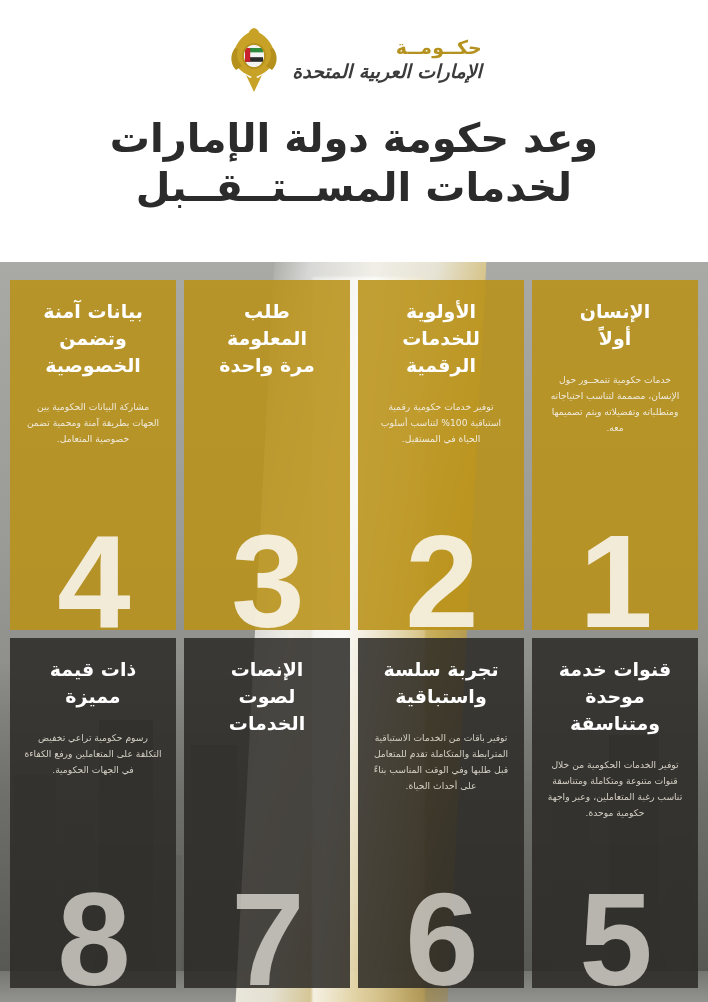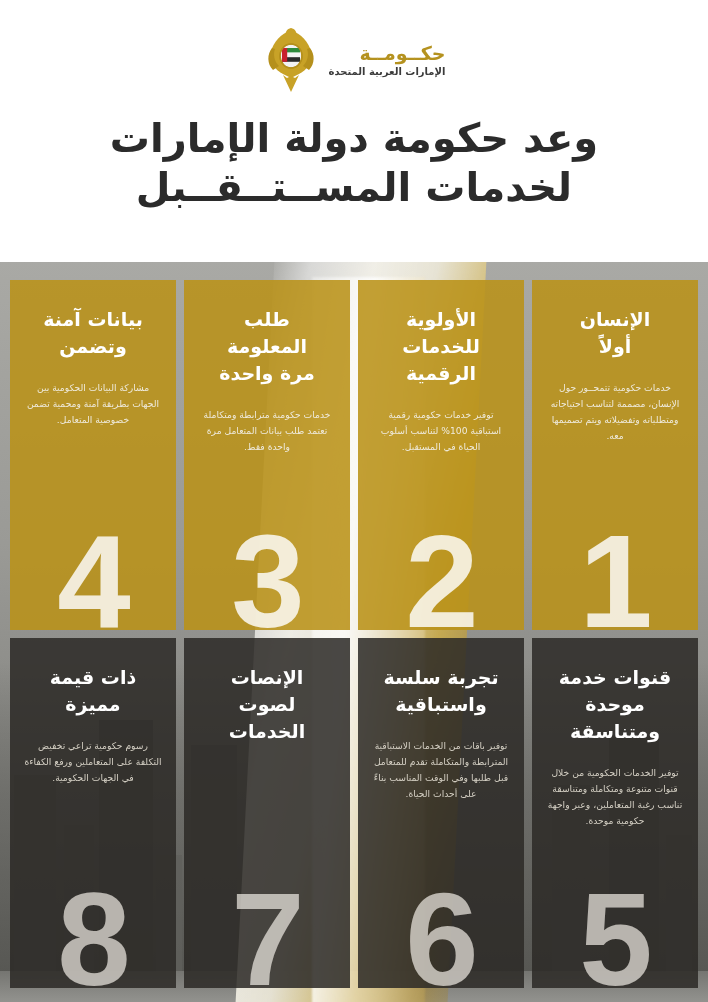--- a/index.html
+++ b/index.html
@@ -48,23 +48,24 @@
     line-height: 1.25;
     color: #b8860b;
   }
   .gov-text .l1 {
     font-size: 19px;
     font-weight: bold;
     color: #b5921f;
     letter-spacing: 1px;
   }
   .gov-text .l2 {
-    font-size: 10px;
+    font-size: 19px;
     font-weight: bold;
     color: #3b3b3b;
+    font-style: italic;
   }
 
   .main-title {
     margin-top: 20px;
     text-align: center;
     color: #2b2b2b;
     font-weight: bold;
     letter-spacing: -0.5px;
   }
   .main-title .t1 {
@@ -172,21 +173,20 @@
   .card.gold  { background: rgba(185,146,24,0.88); }
   .card.dark  { background: rgba(44,42,38,0.86); }
 
   .card .c-title {
     color: #ffffff;
     font-weight: bold;
     font-size: 19px;
     line-height: 1.42;
     text-align: center;
     width: 100%;
-    margin-top: 8px;
   }
   .card .c-desc {
     margin-top: 20px;
     color: #f2efe6;
     font-size: 9.2px;
     line-height: 1.75;
     text-align: center;
     width: 100%;
     opacity: 0.95;
   }
@@ -284,28 +284,28 @@
         <div class="c-desc">توفير خدمات حكومية رقمية استباقية 100% لتناسب أسلوب الحياة في المستقبل.</div>
         <div class="c-num">2</div>
       </div>
 
       <div class="card gold">
         <div class="c-title">
           <div>طلب</div>
           <div>المعلومة</div>
           <div>مرة واحدة</div>
         </div>
-        <div class="c-desc">خدمات حكومية مترابطة ومتكاملة تعتمد طلب بيانات المتعامل مرة واحدة فقط.</div>
         <div class="c-num">3</div>
       </div>
 
       <div class="card gold">
         <div class="c-title">
           <div>بيانات آمنة</div>
           <div>وتضمن</div>
+          <div>الخصوصية</div>
         </div>
         <div class="c-desc">مشاركة البيانات الحكومية بين الجهات بطريقة آمنة ومحمية تضمن خصوصية المتعامل.</div>
         <div class="c-num">4</div>
       </div>
 
       <div class="card dark">
         <div class="c-title">
           <div>قنوات خدمة</div>
           <div>موحدة</div>
           <div>ومتناسقة</div>

